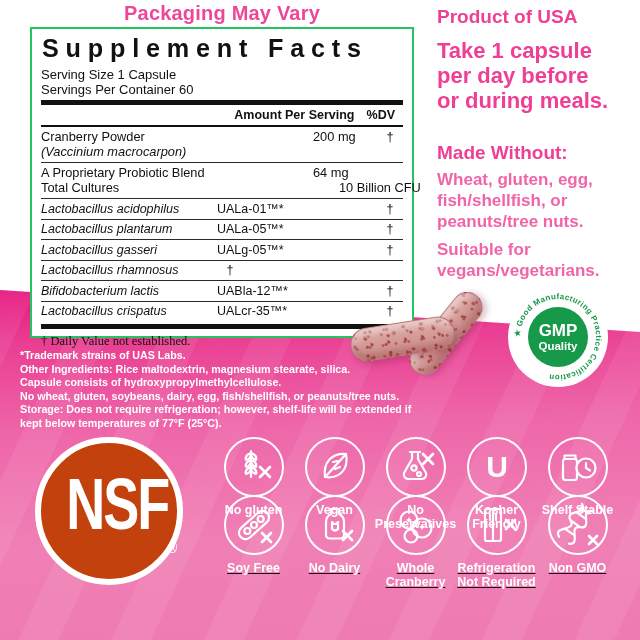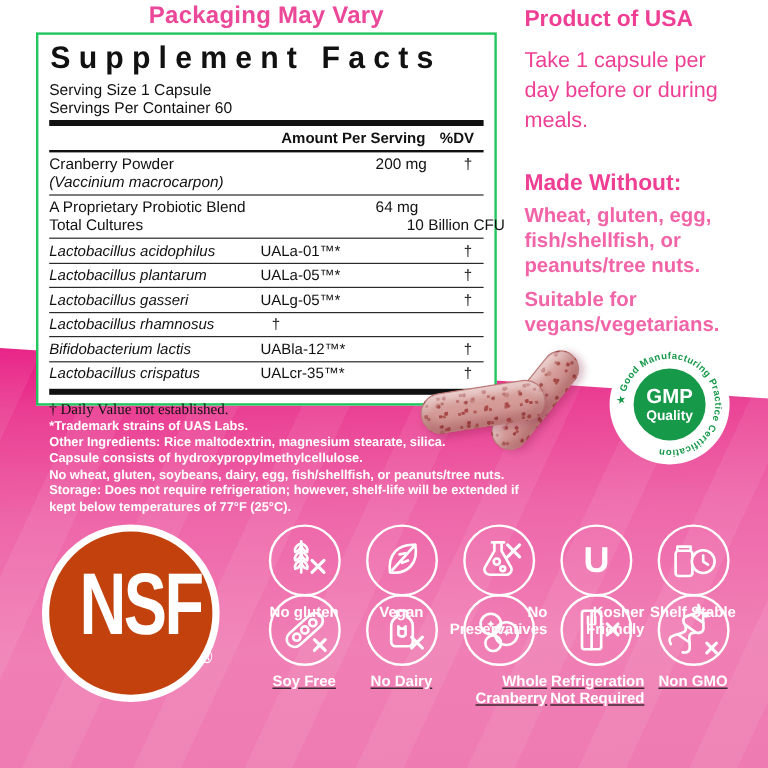--- a/index.html
+++ b/index.html
@@ -32,58 +32,58 @@
   .sf-row .dv{width:26px;text-align:center;}
   .pad-row{padding:2px 0 3px 0;line-height:15px;}
   .ital{font-style:italic;}
   .strain{height:19.5px;align-items:center;font-size:12.5px;}
   .strain .sp{width:176px;font-style:italic;}
   .strain .code{flex:1;}
   .footnote{font-size:12.5px;padding-top:4px;font-family:Liberation Serif, serif;}
   
   .rc{position:absolute;left:437px;z-index:2;}
   .rc-head{font-size:19px;font-weight:800;color:#ee3f94;line-height:22px;}
-  .rc-big{font-size:18px;font-weight:400;color:#ee3f94;line-height:25px;width:176px;}
+  .rc-big{font-size:22px;font-weight:700;color:#ee3f94;line-height:25px;width:176px;}
   .rc-body{font-size:17px;font-weight:700;color:#f164a8;line-height:21px;width:192px;}
   
   .gmp{position:absolute;left:507px;top:286px;width:102px;height:102px;z-index:3;}
   
   .capsule{position:absolute;border-radius:17px;z-index:4;
     background-color:#d59c98;
     background-image:
       radial-gradient(circle at 20% 30%,#a84a48 1.6px,rgba(0,0,0,0) 1.8px),
       radial-gradient(circle at 65% 60%,#9e4340 1.5px,rgba(0,0,0,0) 1.7px),
       radial-gradient(circle at 40% 75%,#b05a55 1.3px,rgba(0,0,0,0) 1.5px),
       radial-gradient(circle at 82% 25%,#a84a48 1.4px,rgba(0,0,0,0) 1.6px),
       radial-gradient(circle at 50% 40%,#c07a74 2px,rgba(0,0,0,0) 2.2px);
     background-size:17px 13px,23px 17px,13px 11px,19px 15px,29px 23px;
     box-shadow:inset 0 -7px 9px rgba(130,45,50,.38),inset 0 6px 8px rgba(255,255,255,.55),
       2px 4px 6px rgba(120,20,60,.25);
     border:1px solid rgba(140,60,60,.35);box-sizing:border-box;}
   .cap-back{left:397px;top:318px;width:98px;height:31px;transform:rotate(-51deg);}
   .cap-front{left:350px;top:322px;width:105px;height:34px;transform:rotate(-9deg);}
   
-  .fine{position:absolute;left:41px;top:349px;width:410px;z-index:5;
+  .fine{position:absolute;left:20px;top:349px;width:410px;z-index:5;
     color:#fff;font-size:10.7px;font-weight:bold;line-height:13.5px;}
   
   .nsf{position:absolute;left:35px;top:437px;width:148px;height:148px;border-radius:50%;
     background:#c2410c;border:6px solid #fff;box-sizing:border-box;z-index:5;
     display:flex;align-items:center;justify-content:flex-end;}
   .nsf-text{font-size:54px;font-weight:800;color:#fff;letter-spacing:-2px;
     transform:scaleY(1.35);line-height:1;}
   .nsf-reg{font-size:12px;font-weight:bold;vertical-align:-18px;letter-spacing:0;}
   
   .badge-row{position:absolute;left:213px;display:flex;z-index:5;}
   .badge-row.r1{top:437px;}
   .badge-row.r2{top:495px;text-decoration:underline;}
   .badge{width:81px;display:flex;flex-direction:column;align-items:center;}
   .bcirc{width:60px;height:60px;border:2.5px solid #fff;border-radius:50%;
     box-sizing:border-box;display:flex;align-items:center;justify-content:center;}
   .blabel{margin-top:6px;font-size:12.5px;font-weight:bold;color:#fff;
-    text-align:right;line-height:14px;}
+    text-align:center;line-height:14px;}
   .bicon{stroke:#fff;fill:none;stroke-width:2.2;stroke-linecap:round;stroke-linejoin:round;}
   .bicon .xx{stroke-width:2.6;}
 </style>
 </head>
 <body>
 
 <div class="canvas">
 
   <div class="bg-pink"></div>
 

